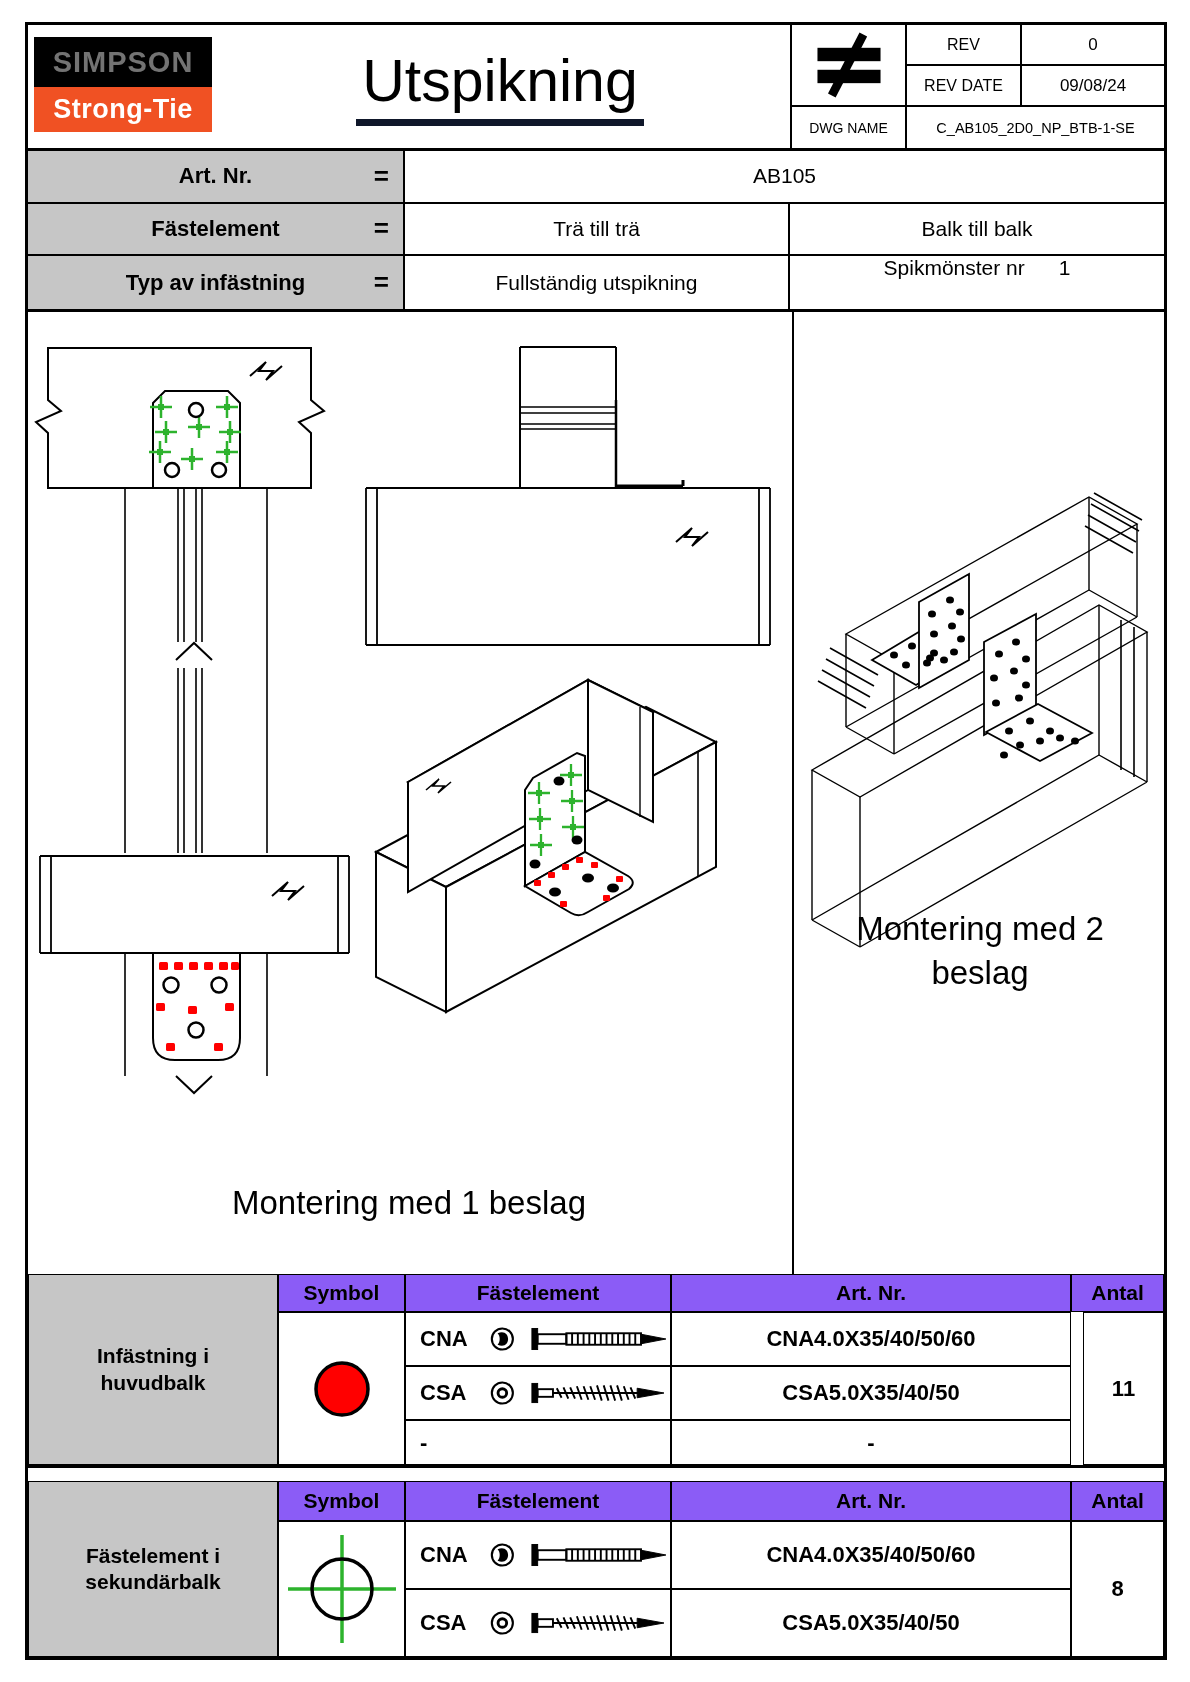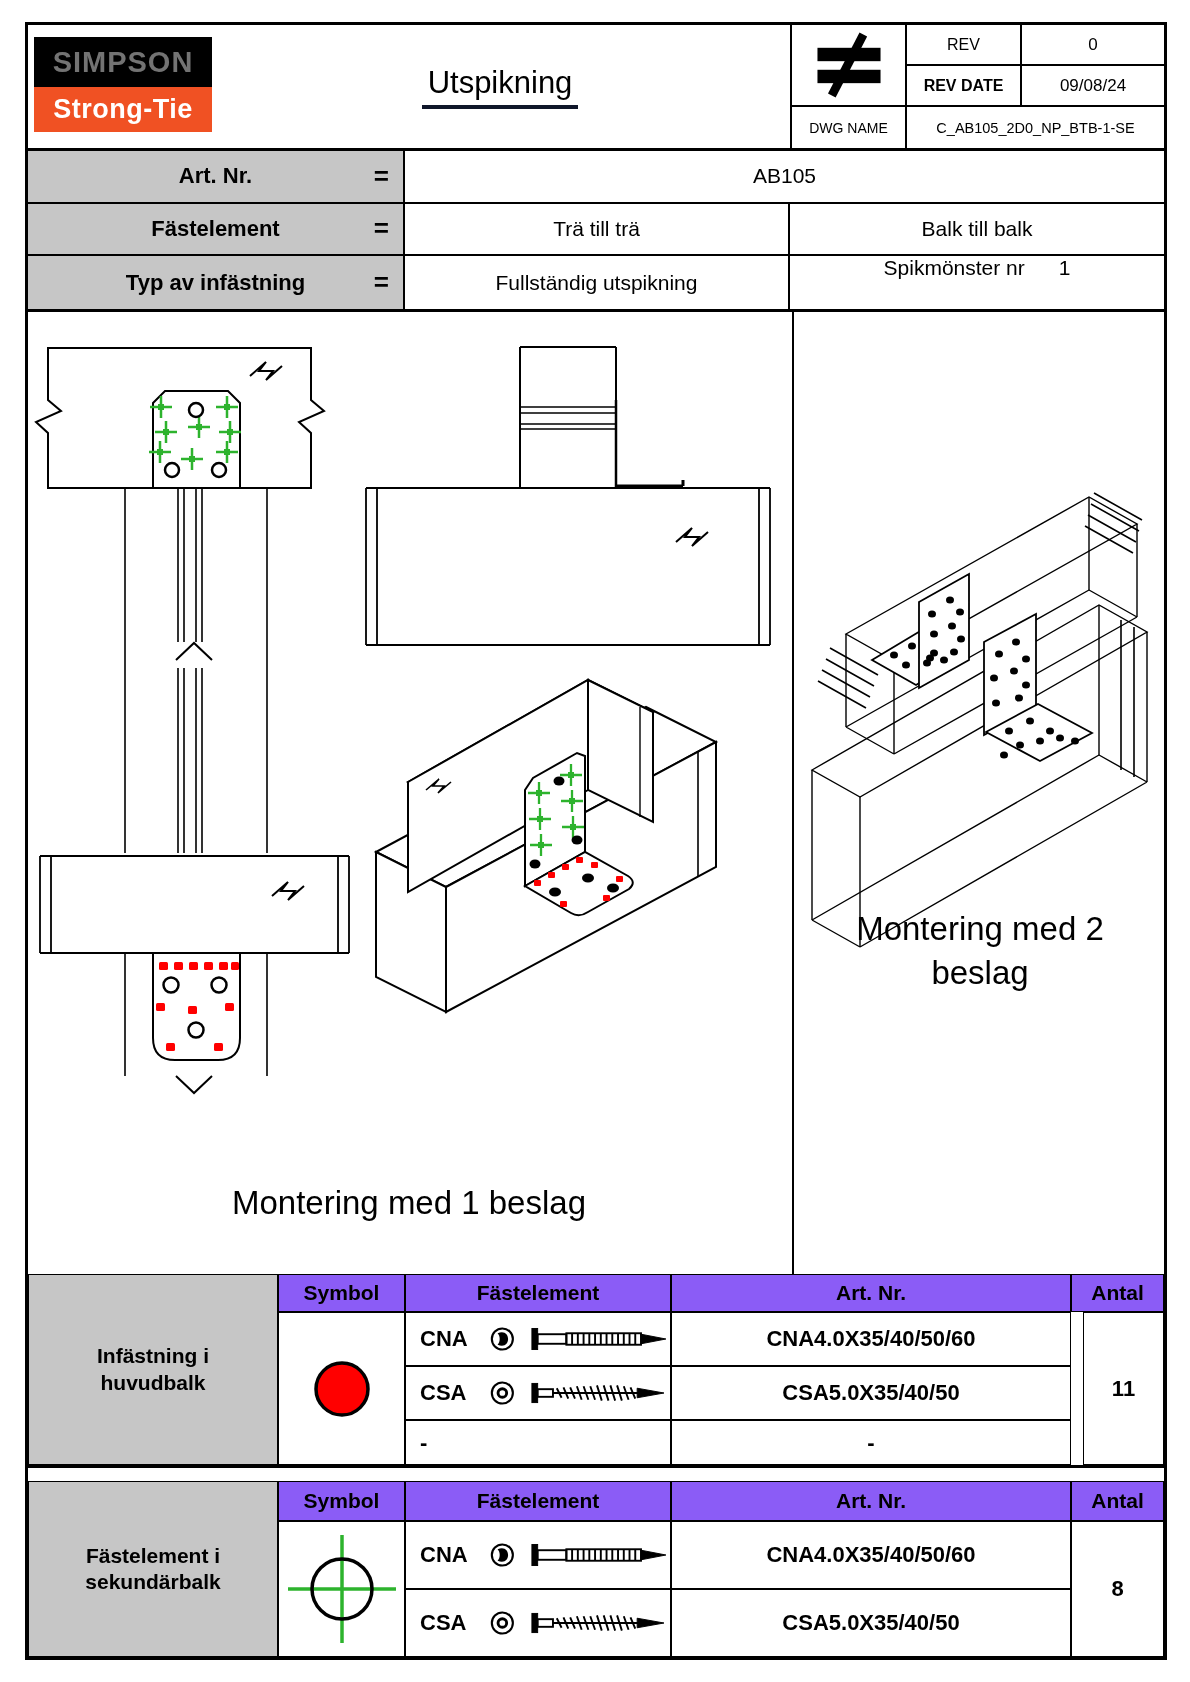--- a/index.html
+++ b/index.html
@@ -4,21 +4,21 @@
 <style>
   html,body{margin:0;padding:0;background:#fff;}
   body{width:1190px;height:1682px;position:relative;font-family:"Liberation Sans",sans-serif;color:#000;}
   .frame{position:absolute;left:25px;top:22px;width:1136px;height:1632px;border:3px solid #000;}
   
   .header{position:absolute;left:0;top:0;width:1136px;height:123px;border-bottom:3px solid #000;display:flex;}
   .logo{position:absolute;left:6px;top:12px;width:178px;}
   .logo-top{background:#000;color:#737373;font-weight:bold;font-size:29px;letter-spacing:1px;height:50px;display:flex;align-items:center;justify-content:center;}
   .logo-bot{background:#f05123;color:#fff;font-weight:bold;font-size:27px;height:45px;display:flex;align-items:center;justify-content:center;letter-spacing:.5px;}
   .title-wrap{position:absolute;left:184px;top:0;width:576px;height:123px;display:flex;align-items:center;justify-content:center;}
-  .doc-title{font-size:31px;border-bottom:4px solid #0f172a;padding:0 6px 4px 6px;}
+  .doc-title{font-size:59px;border-bottom:7px solid #0f172a;padding:0 6px 4px 6px;}
   .tblock{position:absolute;left:762px;top:0;width:374px;height:123px;display:grid;grid-template-columns:115px 115px 1fr;grid-template-rows:41px 41px 1fr;}
   .tb{border-left:2px solid #000;border-bottom:2px solid #000;display:flex;align-items:center;justify-content:center;font-size:16px;}
   .tb.last-row{border-bottom:none;}
   .neq-cell{grid-column:1;grid-row:1/3;}
   .dwg-label{grid-column:1;grid-row:3;font-size:14px;}
   .dwg-value{grid-column:2/4;grid-row:3;font-size:14.5px;}
   
   .info{position:absolute;left:0;top:126px;width:1136px;height:158px;border-bottom:3px solid #000;display:grid;grid-template-columns:377px 385px 1fr;grid-template-rows:1fr 1fr 1fr;}
   .ic{border-bottom:2px solid #000;display:flex;align-items:center;justify-content:center;}
   .ic.bottomless{border-bottom:none;}
@@ -63,21 +63,21 @@
     <div class="tblock">
       <div class="tb neq-cell">
         <svg width="86" height="68" viewBox="0 0 90 70">
           <rect x="12" y="17" width="66" height="14" fill="#000"></rect>
           <rect x="12" y="40" width="66" height="14" fill="#000"></rect>
           <line x1="60" y1="3" x2="27" y2="67" stroke="#000" stroke-width="9"></line>
         </svg>
       </div>
       <div class="tb" style="grid-column:2;grid-row:1;">REV</div>
       <div class="tb" style="grid-column:3;grid-row:1;font-size:17px;">0</div>
-      <div class="tb" style="grid-column:2;grid-row:2;font-weight:bold;">REV DATE</div>
+      <div class="tb" style="grid-column:2;grid-row:2;">REV DATE</div>
       <div class="tb" style="grid-column:3;grid-row:2;font-size:17px;text-align:center;">09/08/24</div>
       <div class="tb last-row dwg-label">DWG NAME</div>
       <div class="tb last-row dwg-value">C_AB105_2D0_NP_BTB-1-SE</div>
     </div>
   </div>
 
   <div class="info">
     <div class="ic ilabel">
       <span>Art. Nr.</span>
       <span class="eq">=</span>

